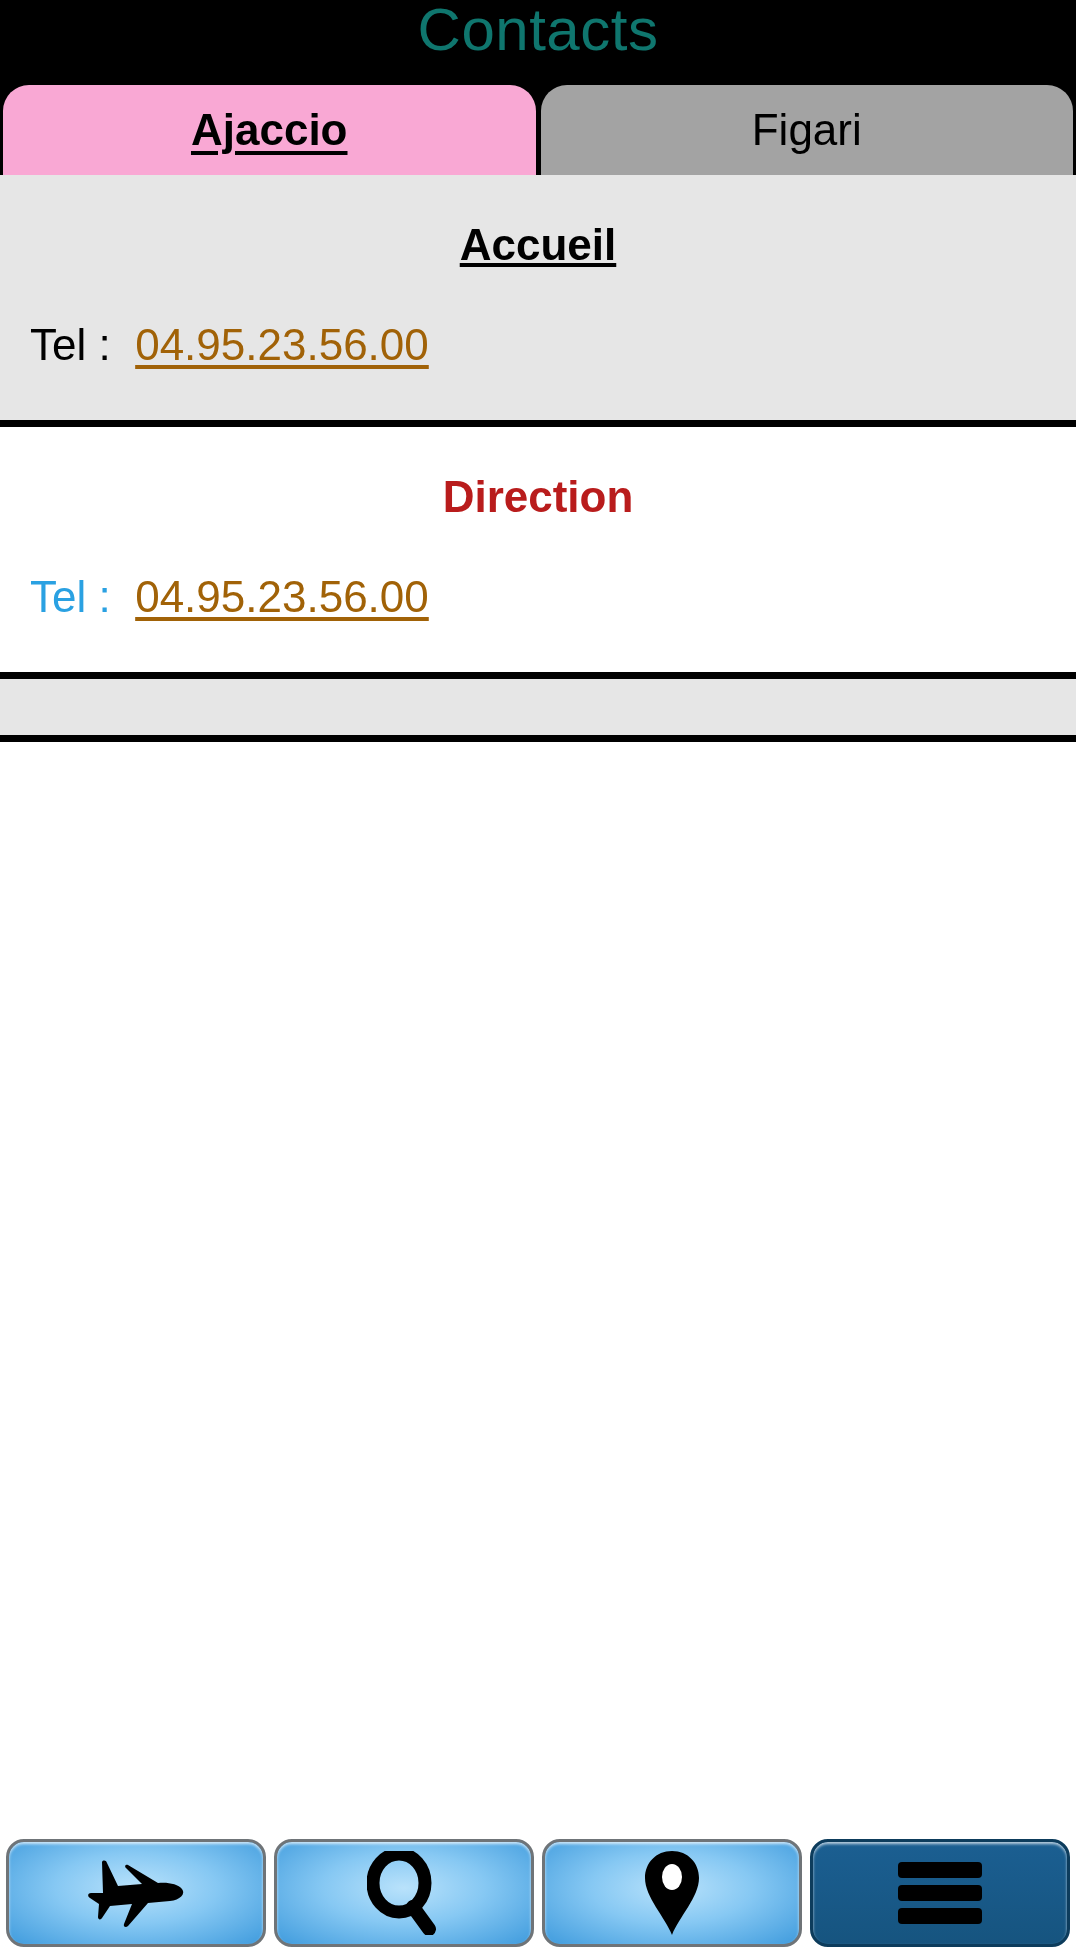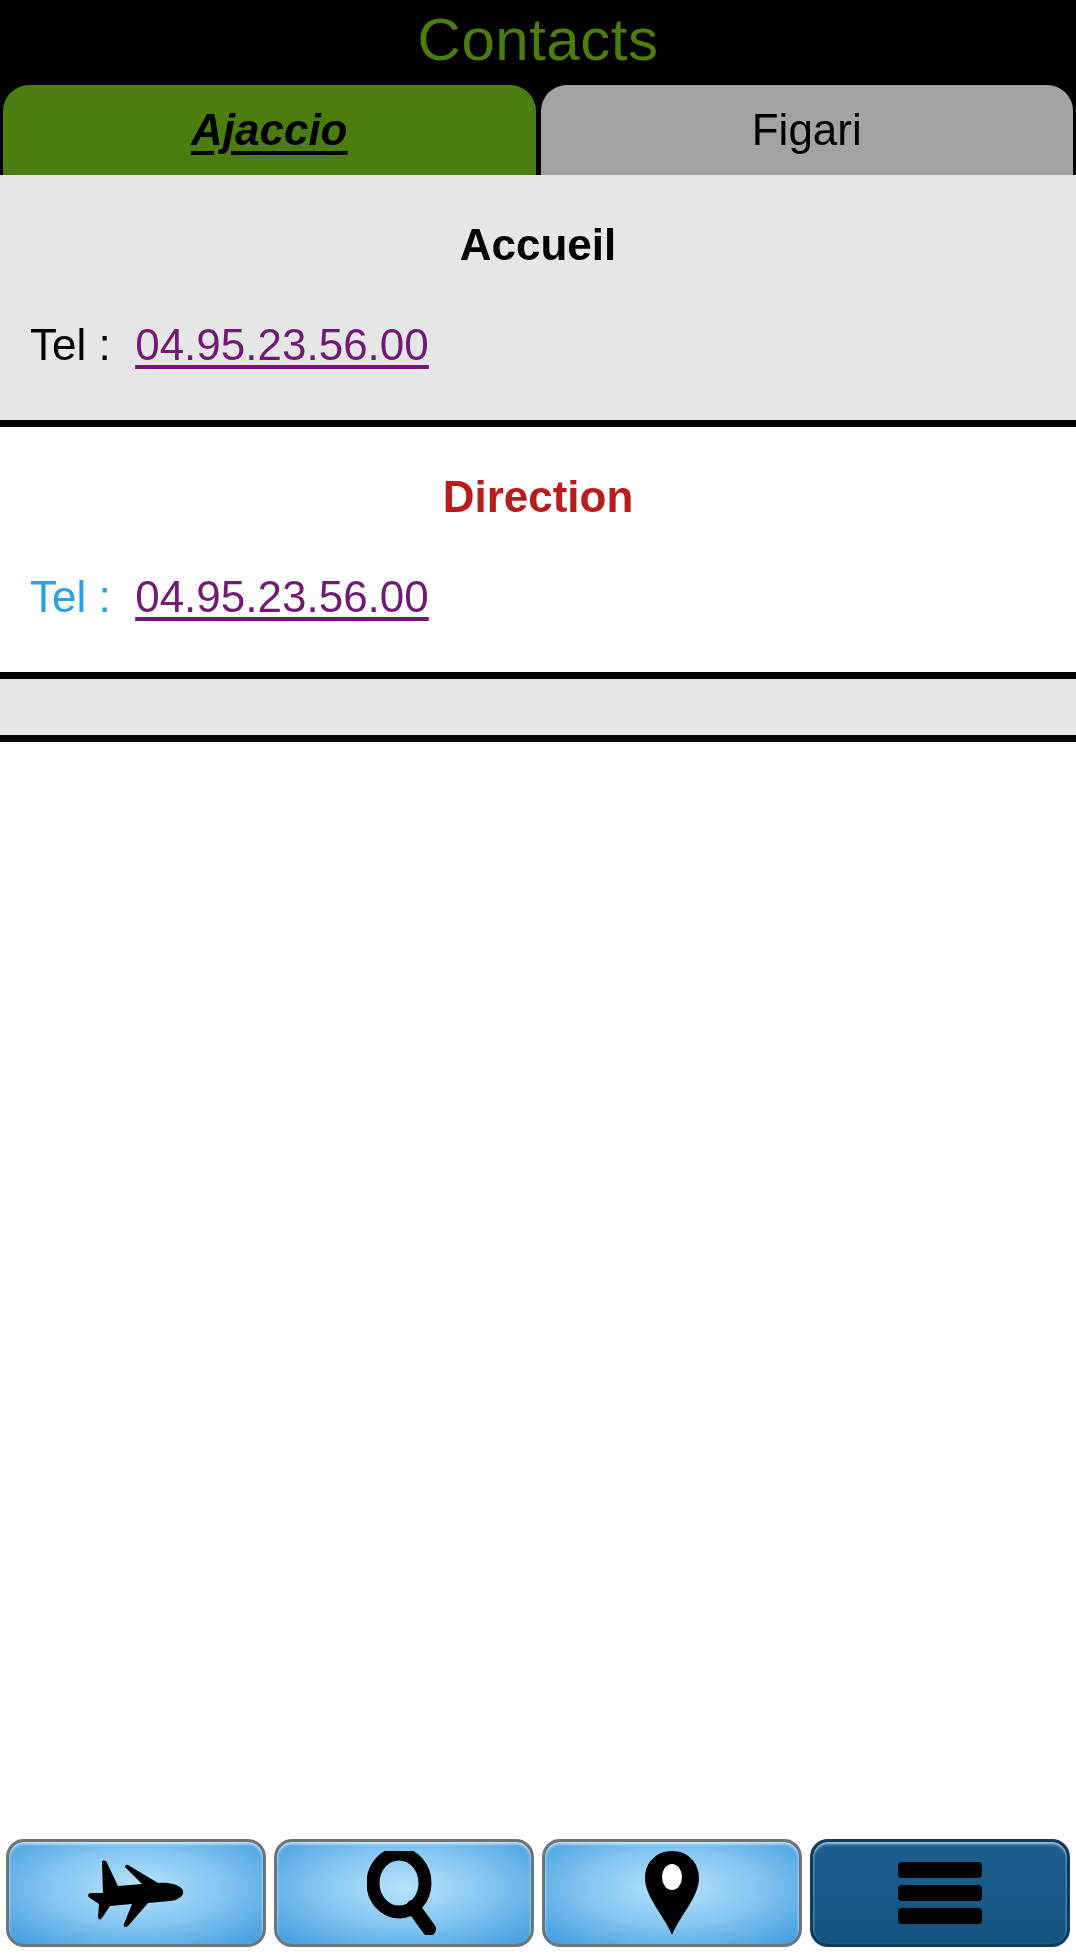--- a/index.html
+++ b/index.html
@@ -20,26 +20,25 @@
   }
 
   
   .header {
     background:#000000;
     height:175px;
     position:relative;
     flex:0 0 auto;
   }
   .header-title {
-    color:#4d7c0f;
+    color:#0f766e;
     font-size:60px;
     font-weight:400;
     text-align:center;
     line-height:1;
-    padding-top:10px;
     letter-spacing:0.5px;
   }
 
   
   .tabbar {
     position:absolute;
     left:0; right:0;
     bottom:0;
     height:90px;
     display:flex;
@@ -53,26 +52,25 @@
     border-radius:26px 26px 0 0;
     display:flex;
     align-items:center;
     justify-content:center;
     font-size:44px;
     color:#000000;
     cursor:pointer;
     user-select:none;
   }
   .tab.active {
-    background:#4d7c0f;
+    background:#f9a8d4;
     font-weight:bold;
     text-decoration:underline;
     text-underline-offset:6px;
     text-decoration-thickness:4px;
-    font-style:italic;
   }
   .tab.inactive {
     background:#a3a3a3;
     font-weight:400;
   }
 
   
   .content {
     flex:1 1 auto;
     background:#ffffff;
@@ -88,34 +86,34 @@
   .section.gray  { background:#e6e6e6; }
   .section.white { background:#ffffff; }
 
   .section-title {
     text-align:center;
     font-size:44px;
     font-weight:bold;
     line-height:1.35;
     padding:14px 0 40px 0;
   }
-  .section-title.dark { color:#000000; }
+  .section-title.dark { color:#000000;text-decoration:underline; }
   .section-title.blue { color:#b91c1c; }
 
   .row {
     font-size:44px;
     padding:0 0 14px 30px;
     line-height:1.4;
     white-space:nowrap;
   }
   .row-label { color:#000000;margin-top:44px; }
   .row-label.blue { color:#2aa1e2; }
 
   .row-link {
-    color:#701a75;
+    color:#a16207;
     text-decoration:underline;
     text-underline-offset:5px;
     text-decoration-thickness:4px;
     cursor:pointer;
   }
 
   .spacer { flex:1 1 auto; background:#ffffff; }
 
   
   .bottomnav {

